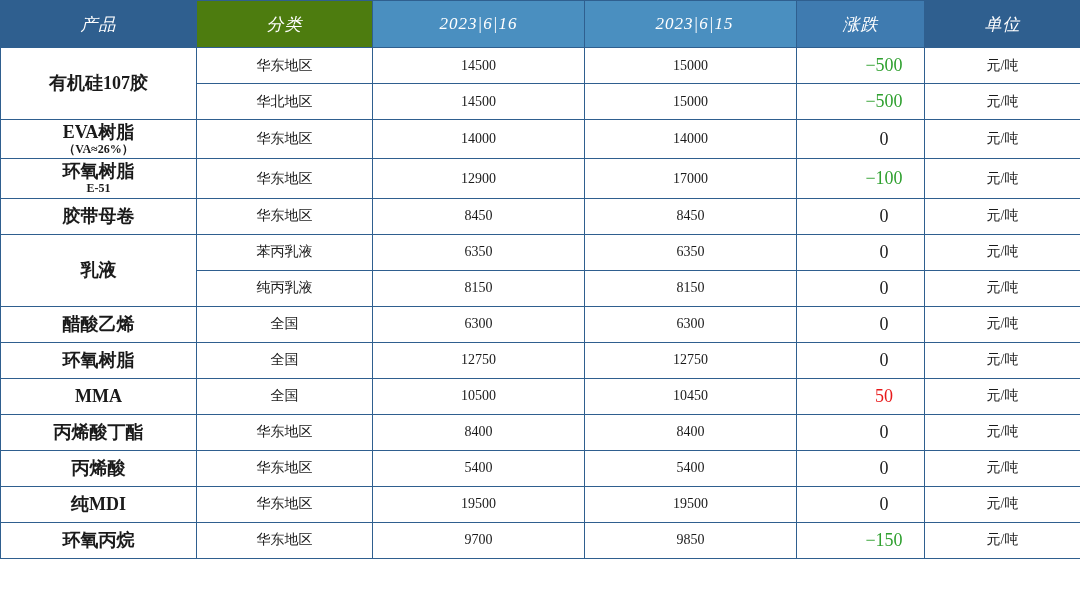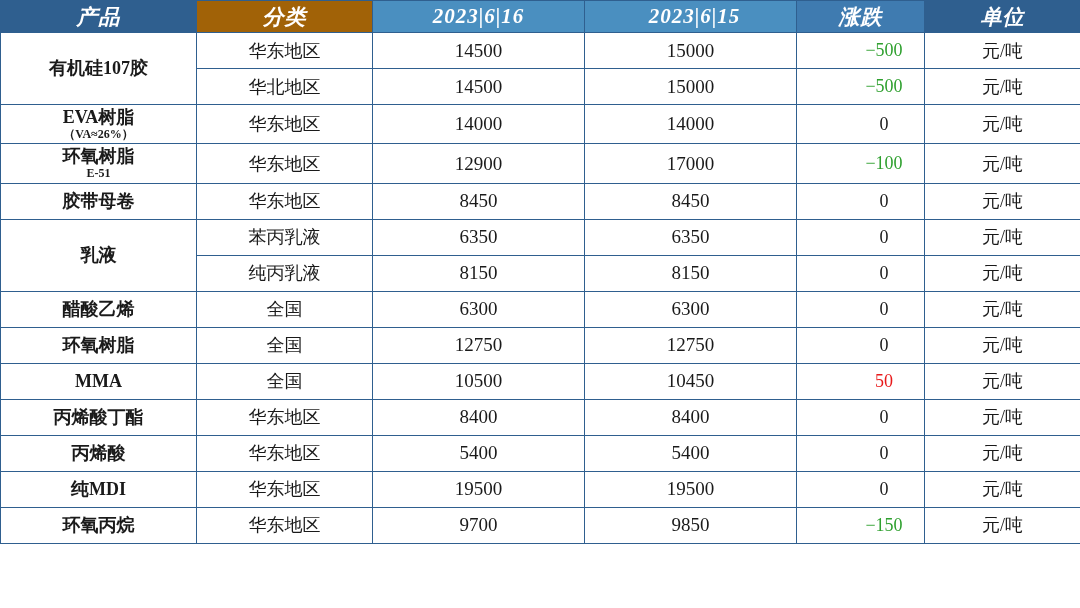--- a/index.html
+++ b/index.html
@@ -34,30 +34,30 @@
   table.price-table th,
   table.price-table td {
     border: 1px solid #2f5f8f;
     text-align: center;
     vertical-align: middle;
     padding: 0;
     box-sizing: border-box;
   }
 
   thead th {
-    height: 32px;
-    font-size: 21px;
-    font-weight: bold;
+    height: 47px;
+    font-size: 17px;
+    font-weight: normal;
     font-style: italic;
     color: #ffffff;
     letter-spacing: 1px;
     border: 1px solid #ffffff;
   }
   thead th.h-product { background: #2f5f8f; }
-  thead th.h-category { background: #a16207; margin-top: 20px; }
+  thead th.h-category { background: #4d7c0f; margin-top: 20px; }
   thead th.h-today { background: #4a8fc0; }
   thead th.h-yesterday { background: #4a8fc0; padding-left: 8px; }
   thead th.h-change { background: #3f7bb0; }
   thead th.h-unit { background: #2f5f8f; }
 
   tbody td {
     height: 36px;
     font-size: 18px;
     color: #1a1a1a;
     background: #ffffff;
@@ -67,24 +67,24 @@
     line-height: 1.15;
     padding: 2px 12px;
   }
   tbody td.product .sub {
     display: block;
     font-size: 12px;
     font-weight: bold;
   }
   tbody td.category,
   tbody td.unit {
-    font-size: 18px;
+    font-size: 14px;
   }
   tbody td.num {
-    font-size: 19px;
+    font-size: 14px;
   }
   tbody td.change {
     font-size: 18px;
     padding-left: 47px;
   }
   .chg-down { color: #2fa02f; }
   .chg-up { color: #e8191a; }
   .chg-flat { color: #1a1a1a; }
   .bottom-strip {
     position: absolute;

